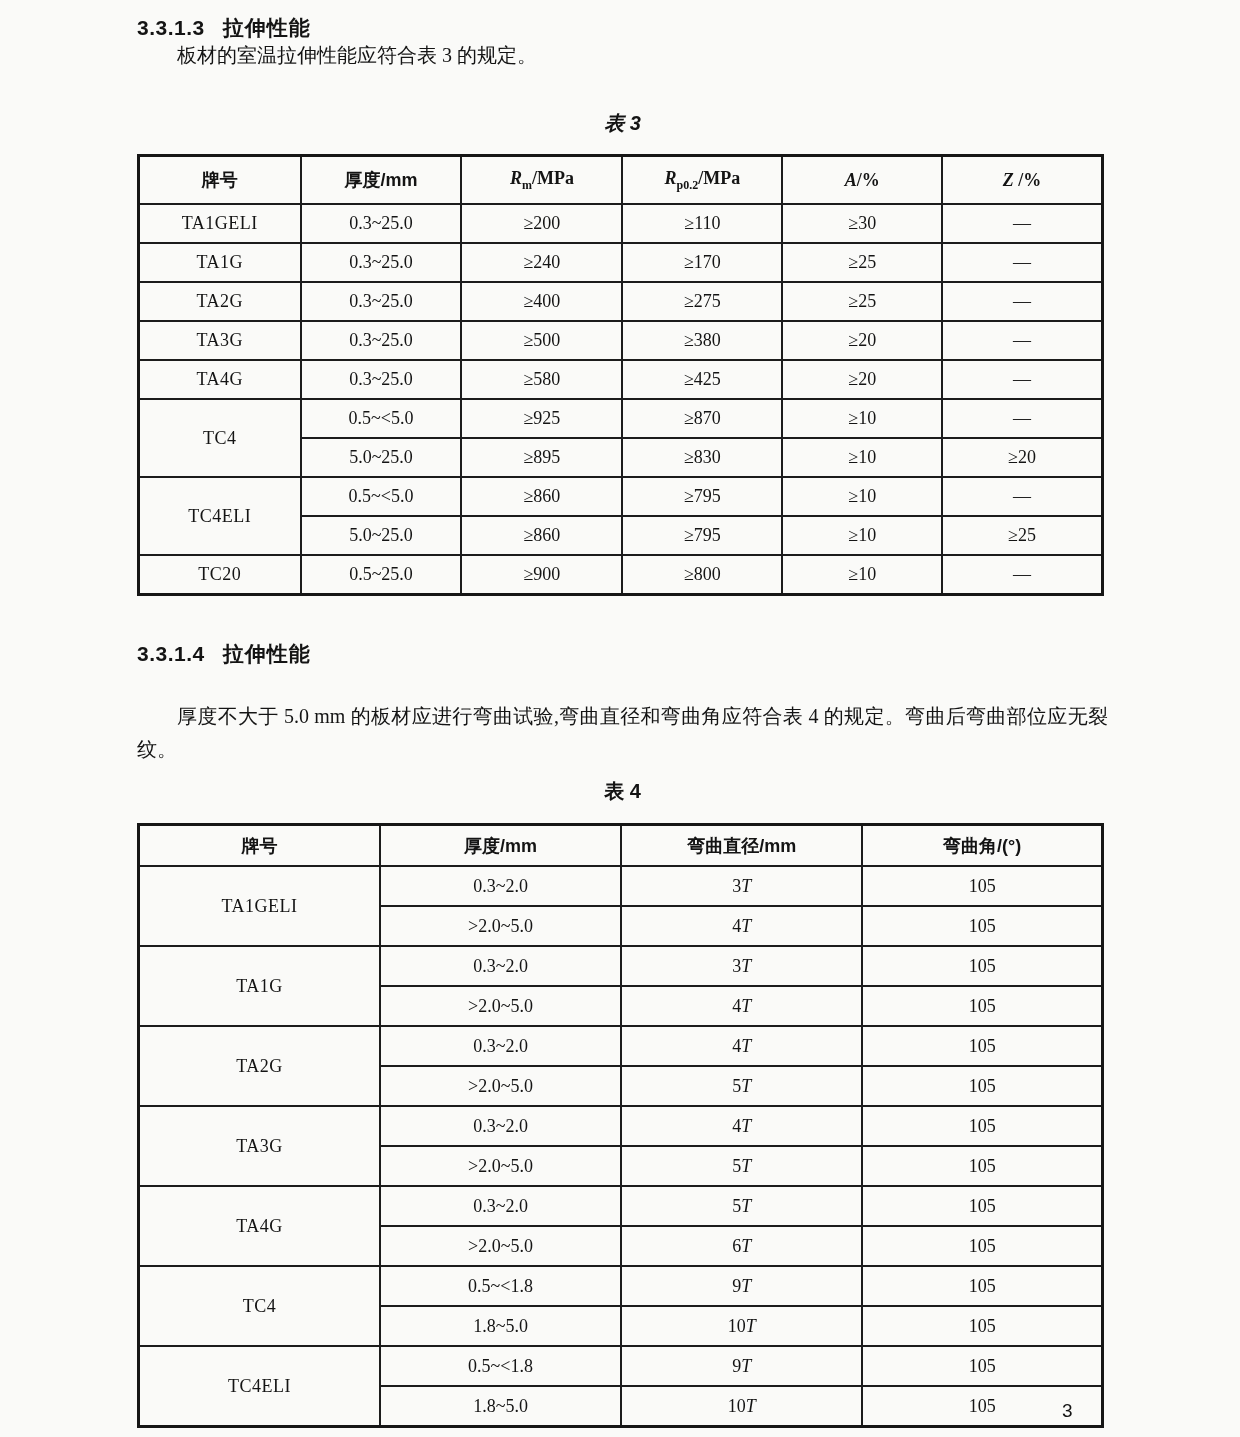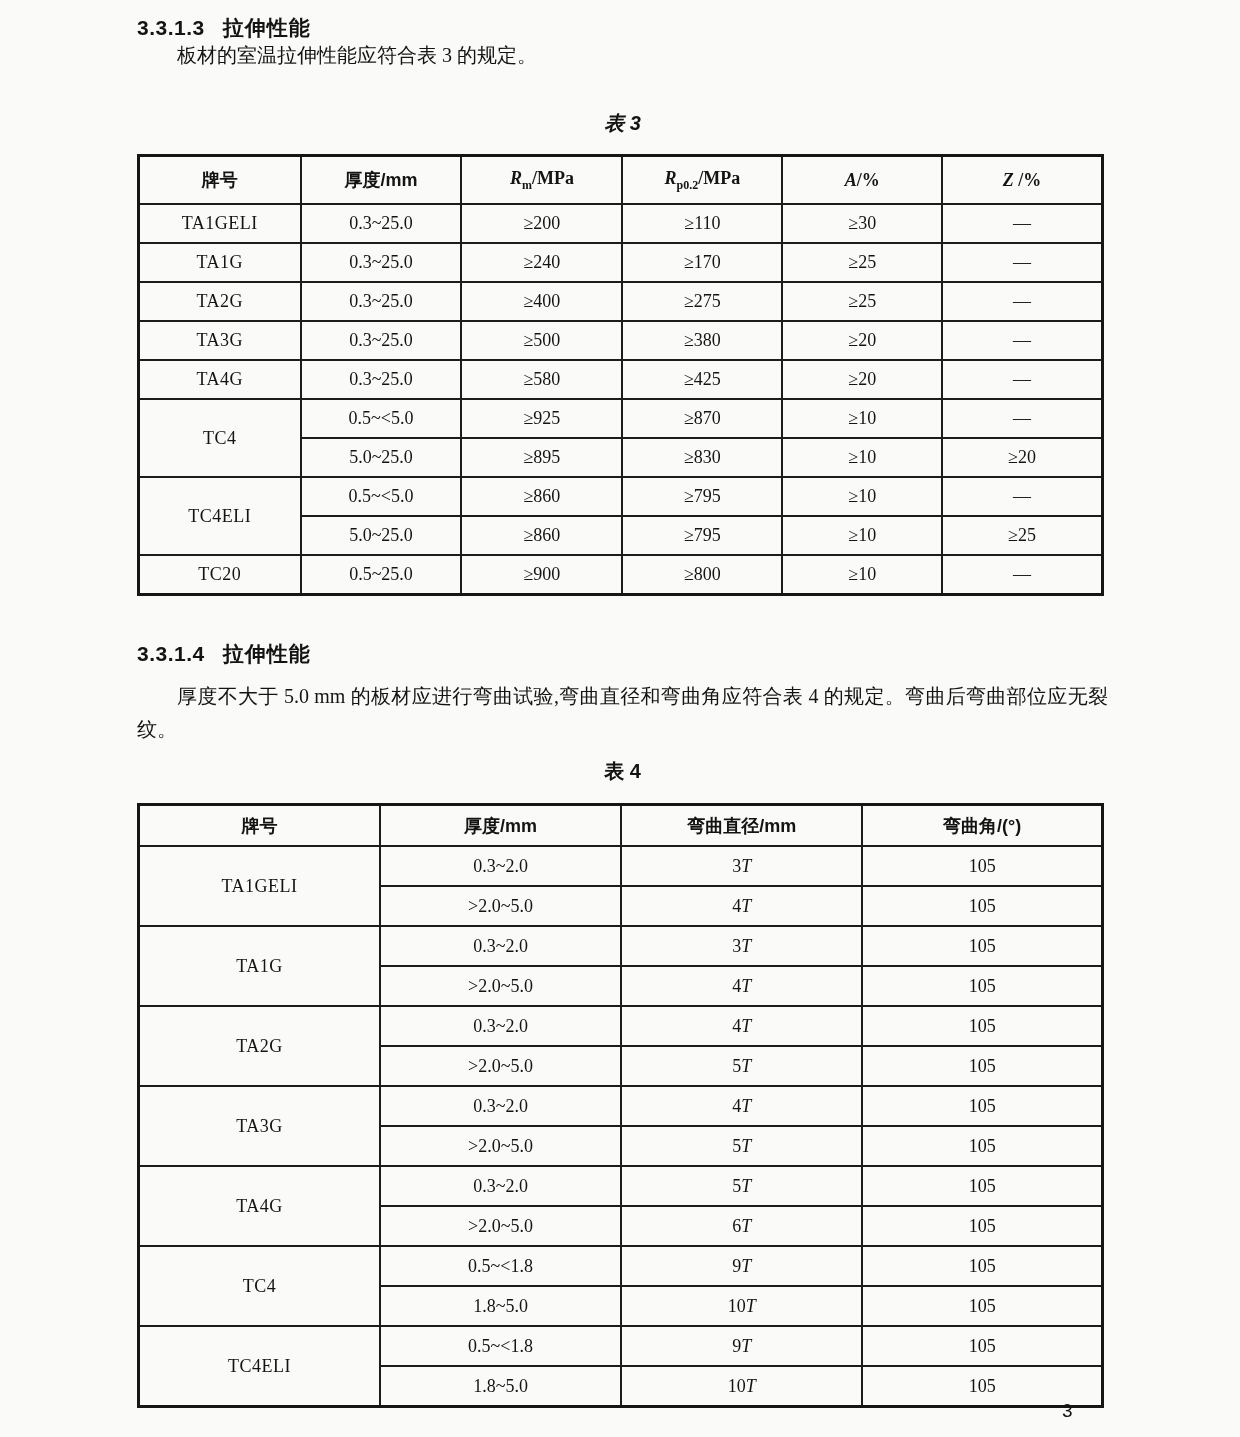--- a/index.html
+++ b/index.html
@@ -16,21 +16,21 @@
     font-family:"Liberation Sans","DejaVu Sans",sans-serif;
     font-weight:bold;font-size:21px;line-height:28px;
     letter-spacing:1px;
   }
   .hd .num{letter-spacing:0.5px;margin-right:18px;}
   .para{
     font-size:20px;line-height:33px;text-align:justify;
     text-indent:2em;margin:0;
   }
   #p1{line-height:26px;}
-  #p2{margin-top:12px;}
+  #p2{margin-top:32px;}
   .caption{
     font-family:"Liberation Sans","DejaVu Sans",sans-serif;
     font-weight:bold;font-size:20px;text-align:center;
   }
   #cap3{margin-top:42px;font-style:italic;}
   #cap4{margin-top:12px;}
   table{
     border-collapse:collapse;
     width:967px;
     border:3px solid #161616;

